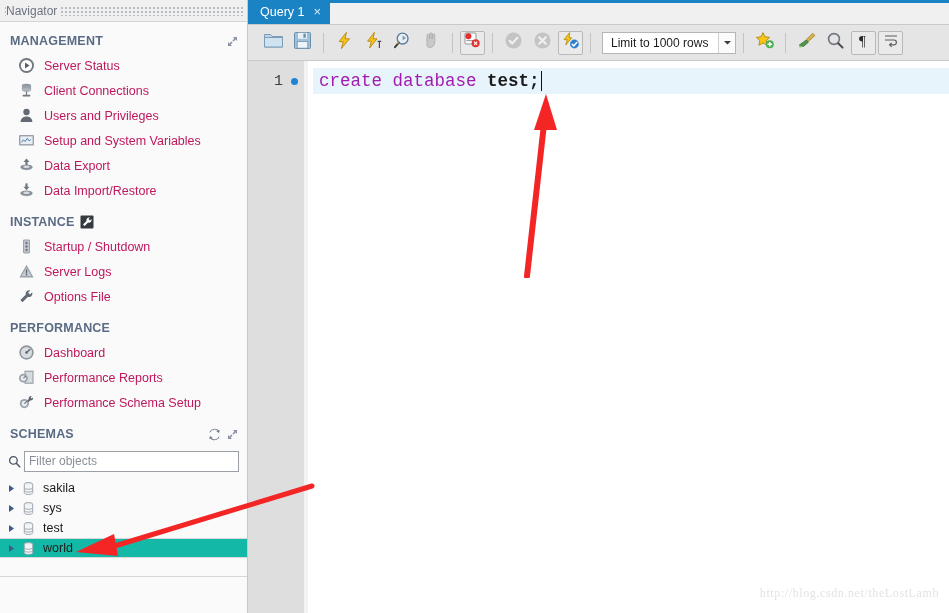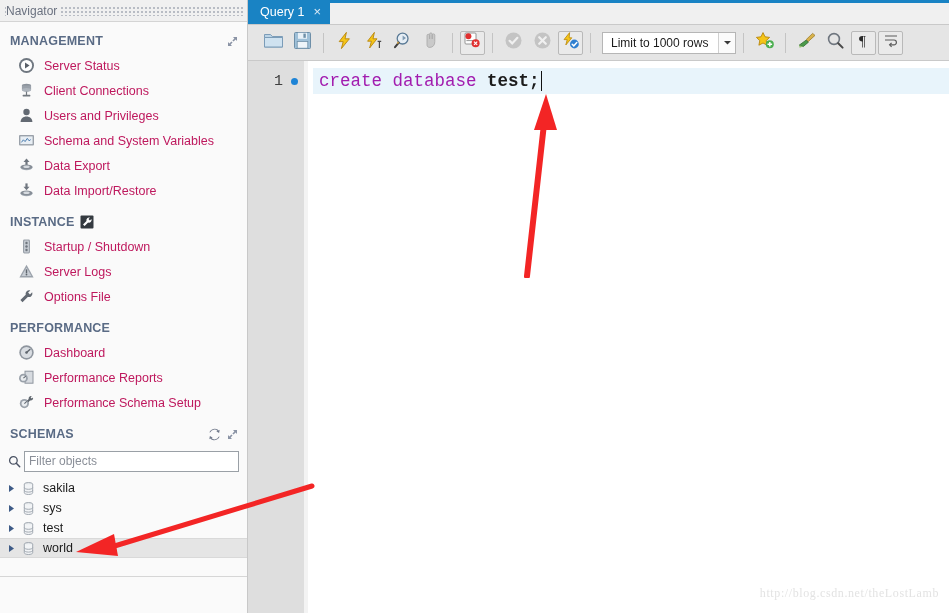--- a/index.html
+++ b/index.html
@@ -89,21 +89,21 @@
   .tree { margin-top: 4px; }
   .tree-row {
     display: flex; align-items: center;
     height: 20px;
     padding-left: 4px;
     font-size: 12.5px;
     color: #1b1b1b;
     cursor: default;
   }
   .tree-row.selected {
-    background: #e5e5e5;
+    background: #14b8a6;
     border-top: 1px solid #d9d9d9;
     border-bottom: 1px solid #d9d9d9;
   }
   .tree-arrow {
     width: 14px; display: flex; align-items: center; justify-content: center;
     flex: none;
   }
   .tree-db-icon { width: 20px; display:flex; align-items:center; justify-content:center; margin-right: 5px; flex:none; }
 
   .nav-bottom-divider {
@@ -303,21 +303,21 @@
       </div>
 
       <div class="nav-item">
         <span class="ni-icon">
           <svg width="17" height="17" viewBox="0 0 17 17">
             <rect x="1" y="3" width="15" height="10.5" rx="1" fill="#9aa1aa"></rect>
             <rect x="2.4" y="4.4" width="12.2" height="7.7" fill="#e8eef4"></rect>
             <path d="M3.4 10.4l2-2.6 1.7 1.8 2.2-3.2 1.8 2.4 1.6-1.2" stroke="#4d7fb0" stroke-width="1" fill="none"></path>
           </svg>
         </span>
-        <span>Schema and System Variables</span>
+        <span>Setup and System Variables</span>
       </div>
 
       <div class="nav-item">
         <span class="ni-icon">
           <svg width="17" height="17" viewBox="0 0 17 17">
             <path d="M8.5 1.5l3 3.4h-6z" fill="#6f767f"></path>
             <rect x="7.4" y="4.6" width="2.2" height="3.4" fill="#6f767f"></rect>
             <ellipse cx="8.5" cy="10.6" rx="6" ry="2.6" fill="#aab1ba"></ellipse>
             <ellipse cx="8.5" cy="10" rx="6" ry="2.6" fill="#878e97"></ellipse>
             <ellipse cx="8.5" cy="9.8" rx="3.2" ry="1.3" fill="#d7dbe0"></ellipse>

